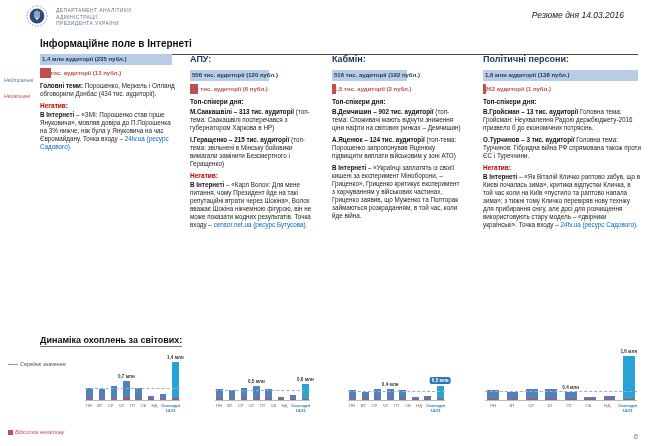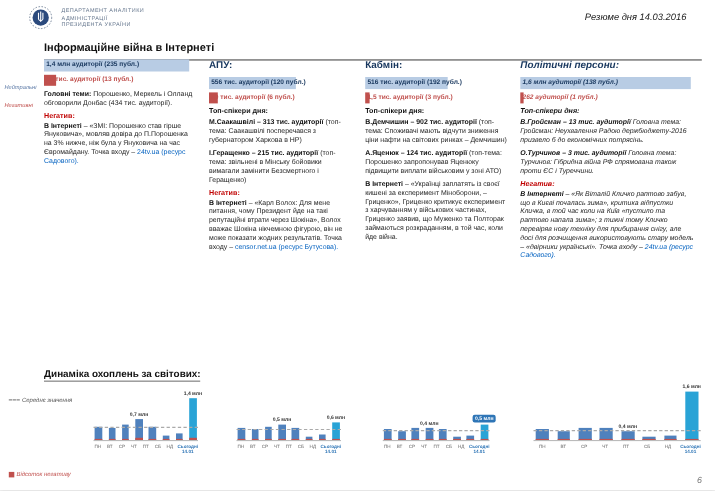--- a/index.html
+++ b/index.html
@@ -17,21 +17,21 @@
   .page-title{font-size:10px;font-weight:bold;color:#111;}
   
   .sent-label{position:absolute;left:4px;width:35px;font-size:5.2px;font-style:italic;}
   .sent-label.neutral{top:77px;color:#5b79a6;}
   .sent-label.negative{top:93px;color:#c0504d;}
   
   .col{position:absolute;top:54px;}
   .col1{left:40px;width:138px;}
   .col2{left:190px;width:128px;}
   .col3{left:332px;width:130px;}
-  .col4{left:473px;width:158px;font-style:italic;}
+  .col4{left:483px;width:158px;}
   .col-title{font-size:9px;font-weight:bold;color:#17365d;margin:0 0 6px 0;}
   .stat{position:relative;height:11px;margin-bottom:3px;}
   .stat.neg{height:10px;margin-bottom:4px;}
   .stat-fill{position:absolute;left:0;top:0;bottom:0;background:#b8cce4;}
   .stat-fill.negf{background:#c0504d;}
   .stat-text{position:relative;font-size:6px;font-weight:bold;color:#17365d;line-height:11px;padding-left:2px;white-space:nowrap;}
   .stat-text.negt{color:#c0504d;line-height:10px;}
   .body-text{font-size:6.3px;line-height:8px;color:#1f1f1f;margin:0 0 4px 0;text-align:left;}
   .body-text b{color:#111;}
   .speakers-label{font-size:6.5px;font-weight:bold;color:#111;margin:2px 0 3px 0;}
@@ -75,21 +75,21 @@
     </svg>
     <div class="org">
       <div>Департамент Аналітики</div>
       <div>Адміністрації</div>
       <div>Президента України</div>
     </div>
     <div class="date">Резюме дня 14.03.2016</div>
   </div>
 
   <div class="title-row">
-    <span class="page-title">Інформаційне війна в Інтернеті</span>
+    <span class="page-title">Інформаційне поле в Інтернеті</span>
   </div>
 
   <div class="sent-label neutral">Нейтральні</div>
   <div class="sent-label negative">Негативні</div>
 
   <section class="col col1">
     <div class="stat">
       <div class="stat-fill" style="width: 96%;"></div>
       <div class="stat-text">1,4 млн аудиторії (235 публ.)</div>
     </div>

